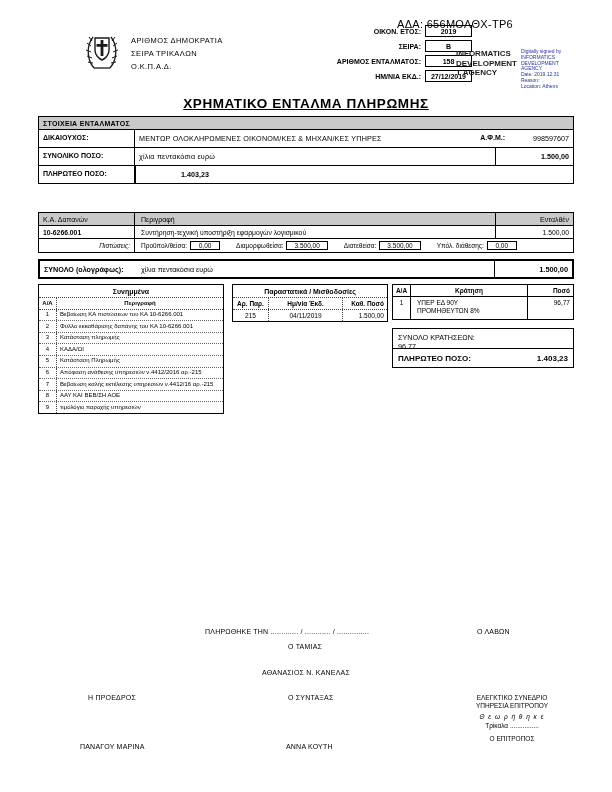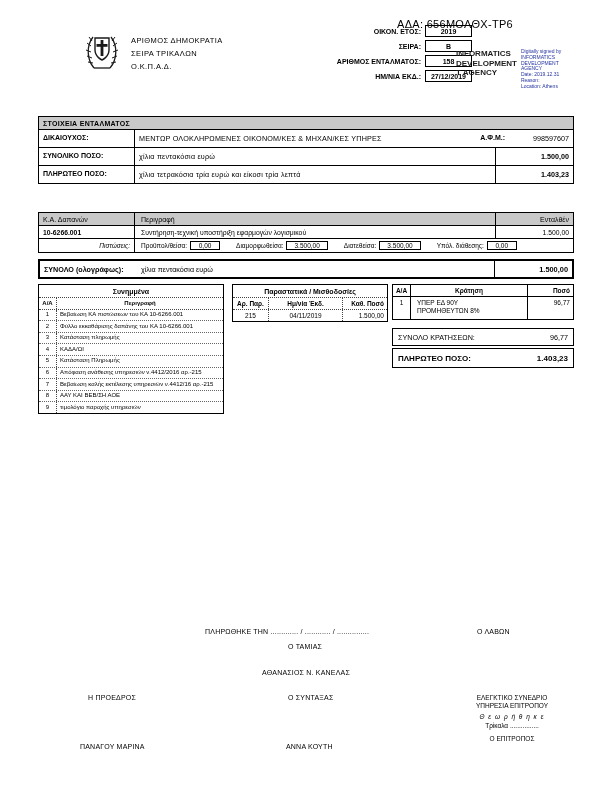--- a/index.html
+++ b/index.html
@@ -68,21 +68,21 @@
   .inv-c3 { width:44px; text-align:right; padding:2px 3px; }
   .inv-row { display:flex; }
   .ded-box { position:absolute; top:272px; left:392px; width:182px; font-size:6.5px; }
   .ded-head { display:flex; border-bottom:1px solid #000; font-weight:bold; }
   .ded-c1 { width:18px; border-right:1px solid #000; text-align:center; padding:2px 1px; flex-shrink:0; }
   .ded-c2 { flex:1; text-align:center; padding:2px 2px; }
   .ded-c3 { width:46px; border-left:1px solid #000; text-align:right; padding:2px 3px; }
   .ded-row { display:flex; min-height:22px; }
   .ded-name { line-height:8px; text-align:left; padding-left:6px; }
   .ded-total { position:absolute; top:316px; left:392px; width:182px; border:1px solid #000;
-    display:flex; justify-content:space-between; padding:3.5px 5px; font-size:7.2px; background:#fff; }
+    display:flex; justify-content:space-between; padding:3.5px 5px; font-size:7.2px; background:#fff;flex-direction:column; }
   .ded-payable { position:absolute; top:336px; left:392px; width:182px; border:1px solid #000;
     display:flex; justify-content:space-between; padding:4.5px 5px; font-size:8px; font-weight:bold; background:#fff; }
   
   .f-text { position:absolute; font-size:7px; letter-spacing:.2px; }
   .court-block { position:absolute; top:682px; left:447px; width:130px; text-align:center; font-size:6.5px; line-height:8.2px; }
   .court-approved { font-style:italic; letter-spacing:1px; margin-top:3px; }
   .court-commissioner { margin-top:5px; }
 </style>
 </head>
 <body>
@@ -141,37 +141,37 @@
     <div class="stamp-sig">
       <div>Digitally signed by</div>
       <div>INFORMATICS</div>
       <div>DEVELOPMENT AGENCY</div>
       <div>Date: 2019.12.31</div>
       <div>Reason:</div>
       <div>Location: Athens</div>
     </div>
   </div>
 
+  <div class="doc-title">ΧΡΗΜΑΤΙΚΟ ΕΝΤΑΛΜΑ ΠΛΗΡΩΜΗΣ</div>
 
   <div class="details-box box">
     <div class="sec-header">ΣΤΟΙΧΕΙΑ ΕΝΤΑΛΜΑΤΟΣ</div>
     <div class="d-row">
       <div class="d-label">ΔΙΚΑΙΟΥΧΟΣ:</div>
       <div class="d-value">ΜΕΝΤΩΡ ΟΛΟΚΛΗΡΩΜΕΝΕΣ ΟΙΚΟΝΟΜ/ΚΕΣ &amp; ΜΗΧΑΝ/ΚΕΣ ΥΠΗΡΕΣ</div>
       <div class="afm-label">Α.Φ.Μ.:</div>
       <div class="afm-value">998597607</div>
     </div>
     <div class="d-row">
       <div class="d-label">ΣΥΝΟΛΙΚΟ ΠΟΣΟ:</div>
       <div class="d-value">χίλια πεντακόσια ευρώ</div>
       <div class="d-amount">1.500,00</div>
     </div>
     <div class="d-row">
       <div class="d-label">ΠΛΗΡΩΤΕΟ ΠΟΣΟ:</div>
-      <div class="d-value">χίλια τετρακόσια τρία ευρώ και είκοσι τρία λεπτά</div>
       <div class="d-amount">1.403,23</div>
     </div>
   </div>
 
   <div class="ka-box box">
     <div class="ka-row ka-head">
       <div class="ka-c1">Κ.Α. Δαπανών</div>
       <div class="ka-c2">Περιγραφή</div>
       <div class="ka-c3">Ενταλθέν</div>
     </div>

